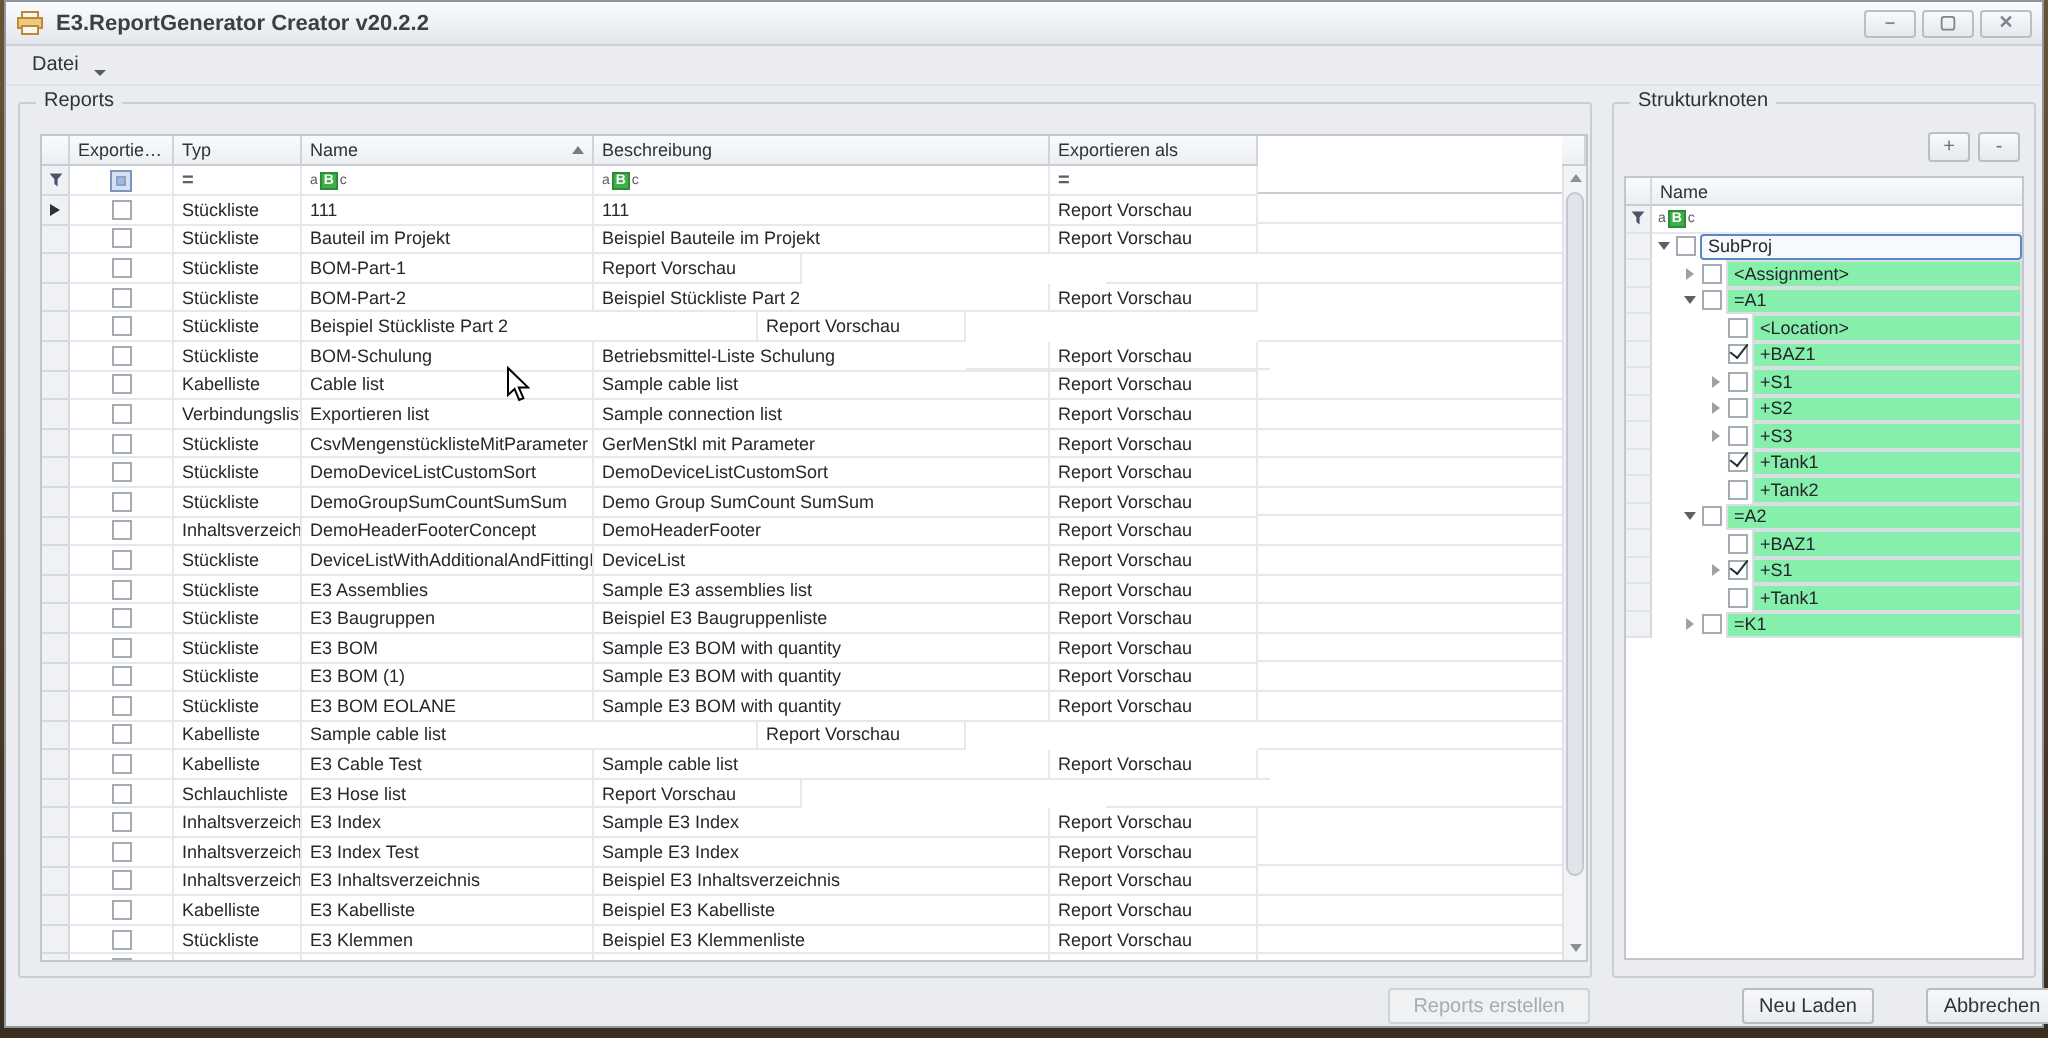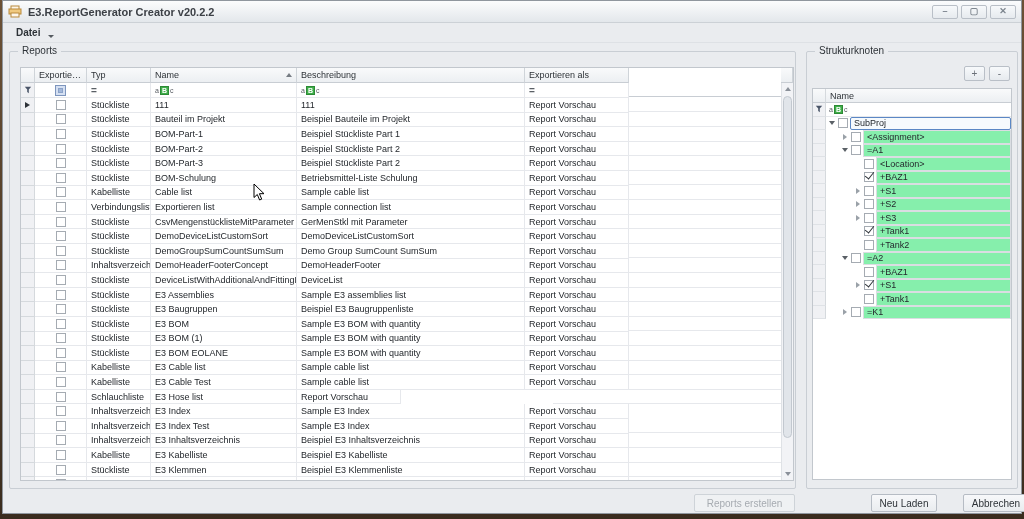--- a/index.html
+++ b/index.html
@@ -19,21 +19,21 @@
     white-space:nowrap; }
   .win-btns { display:flex; gap:3px; }
   .win-btn { width:26px; height:14px; background:linear-gradient(#f7f9fb,#e6eaee);
     border:1px solid #b9bfc7; border-radius:2px; font-size:9px; font-weight:bold;
     color:#7d858e; display:flex; align-items:center; justify-content:center; line-height:1; }
 
   
   .menubar { height:20px; display:flex; align-items:center; padding-left:7px;
     border-bottom:1px solid #dee1e5; }
   .menu-item { font-size:10px; color:#2e3338; display:flex; align-items:flex-end; gap:8px;
-    padding:2px 6px;font-weight:bold; }
+    padding:2px 6px; }
   .caret-down { width:0; height:0; border-left:3px solid transparent;
     border-right:3px solid transparent; border-top:3px solid #555a60; }
 
   
   .panel { position:absolute; border:1px solid #c9ced4; border-radius:2px; }
   .panel-label { position:absolute; top:-7px; left:8px; background:#eaecef;
     padding:0 4px; font-size:10px; color:#2e3338; }
   #reports-panel { left:6px; top:50px; width:787px; height:438px; }
   #tree-panel    { left:803px; top:50px; width:212px; height:438px; }
 
@@ -270,21 +270,20 @@
             <div class="g-cell c-path em">%ProjectFolder%%ReportName%_%Proje</div>
             <div class="g-cell c-fill"></div>
           </div>
           <div class="g-row">
             <div class="g-ind"></div>
             <div class="g-cell c-exp">
               <span class="cb"></span>
             </div>
             <div class="g-cell c-typ">Stückliste</div>
             <div class="g-cell c-name">BOM-Part-1</div>
-            <div class="g-cell c-desc">Beispiel Stückliste Part 1</div>
             <div class="g-cell c-expas">Report Vorschau</div>
             <div class="g-cell c-path em">%ProjectFolder%%ReportName%_%Proje</div>
             <div class="g-cell c-fill"></div>
           </div>
           <div class="g-row">
             <div class="g-ind"></div>
             <div class="g-cell c-exp">
               <span class="cb"></span>
             </div>
             <div class="g-cell c-typ">Stückliste</div>
@@ -293,21 +292,20 @@
             <div class="g-cell c-expas">Report Vorschau</div>
             <div class="g-cell c-path em">%ProjectFolder%%ReportName%_%Proje</div>
             <div class="g-cell c-fill"></div>
           </div>
           <div class="g-row">
             <div class="g-ind"></div>
             <div class="g-cell c-exp">
               <span class="cb"></span>
             </div>
             <div class="g-cell c-typ">Stückliste</div>
-            <div class="g-cell c-name">BOM-Part-3</div>
             <div class="g-cell c-desc">Beispiel Stückliste Part 2</div>
             <div class="g-cell c-expas">Report Vorschau</div>
             <div class="g-cell c-path em">%ProjectFolder%%ReportName%_%Proje</div>
             <div class="g-cell c-fill"></div>
           </div>
           <div class="g-row">
             <div class="g-ind"></div>
             <div class="g-cell c-exp">
               <span class="cb"></span>
             </div>
@@ -461,21 +459,20 @@
             <div class="g-cell c-expas">Report Vorschau</div>
             <div class="g-cell c-path em">%ProjectFolder%%ReportName%_%Proje</div>
             <div class="g-cell c-fill"></div>
           </div>
           <div class="g-row">
             <div class="g-ind"></div>
             <div class="g-cell c-exp">
               <span class="cb"></span>
             </div>
             <div class="g-cell c-typ">Kabelliste</div>
-            <div class="g-cell c-name">E3 Cable list</div>
             <div class="g-cell c-desc">Sample cable list</div>
             <div class="g-cell c-expas">Report Vorschau</div>
             <div class="g-cell c-path em">%ProjectFolder%%ReportName%_%Proje</div>
             <div class="g-cell c-fill"></div>
           </div>
           <div class="g-row">
             <div class="g-ind"></div>
             <div class="g-cell c-exp">
               <span class="cb"></span>
             </div>

